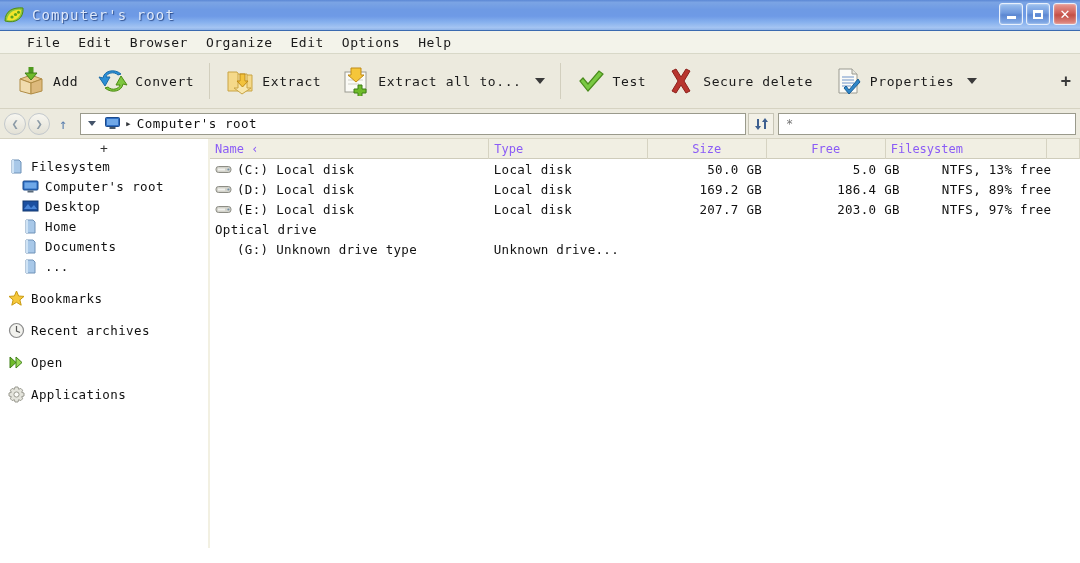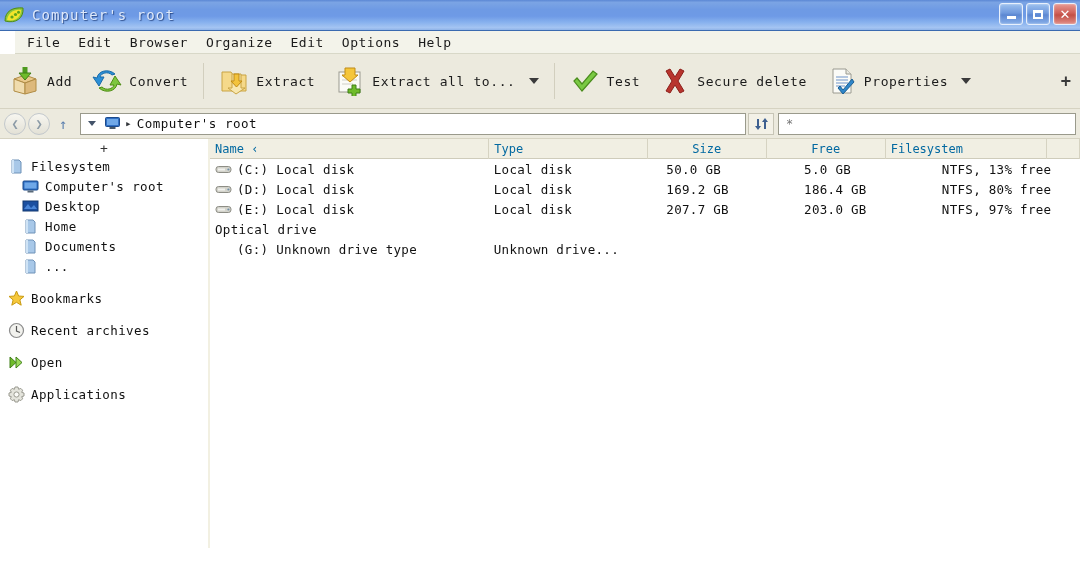--- a/index.html
+++ b/index.html
@@ -50,37 +50,37 @@
   .wbtn span { color: #ffffff; font-size: 13px; line-height: 1; font-family: "DejaVu Sans", sans-serif;}
   .wbtn .minglyph { display:block; width: 9px; height: 3px; background: #fff; margin-top: 7px; }
   .wbtn .maxglyph { display:block; width: 10px; height: 9px; border: 2px solid #fff; border-top-width: 3px; }
 
   
   .menubar {
     height: 23px;
     background: #f3f3ea;
     border-bottom: 1px solid #d8d8c8;
     display: flex; align-items: center;
-    padding-left: 3px;
-    margin-left: 15px;
+    padding-left: 18px;
   }
   .menu-item {
     font-size: 13px; color: #1a1a1a;
     padding: 2px 9px;
     letter-spacing: .5px;
     cursor: default;
   }
 
   
   .toolbar {
     height: 55px;
     background: #eceade;
     border-bottom: 1px solid #d6d3c2;
     display: flex; align-items: center;
     position: relative;
+    padding-left: 6px;
   }
   .tbtn {
     display: flex; align-items: center; gap: 7px;
     padding: 3px 9px; height: 45px; cursor: default;
     border: 1px solid transparent; border-radius: 3px;
   }
   .tbtn-label { font-size: 13px; color: #1b1b1b; letter-spacing: .6px; white-space: nowrap; }
   .tb-sep { width: 1px; height: 36px; background: #d2cfbe; margin: 0 5px; }
   .caret {
     width: 0; height: 0; margin-left: 6px;
@@ -155,32 +155,32 @@
   .side-label { font-size: 12.5px; color: #111; letter-spacing: .4px; white-space: nowrap;}
   .side-gap { height: 12px; }
   .sico { width: 17px; height: 17px; position: relative; flex: 0 0 auto; }
 
   
   .filelist { flex: 1 1 auto; background: #ffffff; min-width: 0; }
   .lheader {
     height: 20px; background: #f1efe3;
     border-bottom: 1px solid #cfccbb;
     display: flex; align-items: center;
-    font-size: 12px; color: #0369a1;
+    font-size: 12px; color: #8b5cf6;
   }
   .lhcell {
     height: 20px; line-height: 20px;
     border-right: 1px solid #d6d3c2;
     padding: 0 5px; overflow: hidden; white-space: nowrap;
     cursor: default;
   }
   .lhcell.r { text-align: center; }
   .row { display: flex; align-items: center; height: 20px; cursor: default; gap: 32px; }
   .cell { padding: 0 5px; font-size: 12.5px; color: #111; white-space: nowrap; overflow: hidden; letter-spacing: .3px;}
-  .cell.r { }
+  .cell.r { text-align: right; }
   .cell.name { display: flex; align-items: center; gap: 5px; }
   .dico { width: 17px; height: 13px; position: relative; flex: 0 0 auto; }
 
   
   svg { display: block; }
 </style>
 </head>
 <body>
 
 <div class="titlebar">
@@ -486,21 +486,21 @@
             <rect x="1" y="3.5" width="15" height="6" rx="2.6" fill="#d3d3cb" stroke="#8d8d85"></rect>
             <rect x="3" y="5.5" width="7" height="2" fill="#f2f2ee"></rect>
             <circle cx="13.4" cy="6.5" r="1.1" fill="#6f8fa8"></circle>
           </svg>
         </span>
         <span>(D:) Local disk</span>
       </div>
       <div class="cell" style="width:160px">Local disk</div>
       <div class="cell r" style="width:120px">169.2 GB</div>
       <div class="cell r" style="width:120px">186.4 GB</div>
-      <div class="cell" style="width:163px">NTFS, 80% free</div>
+      <div class="cell" style="width:163px">NTFS, 89% free</div>
     </div>
 
     <div class="row">
       <div class="cell name" style="width:282px">
         <span class="dico">
           <svg width="17" height="13" viewBox="0 0 17 13">
             <rect x="1" y="3.5" width="15" height="6" rx="2.6" fill="#d3d3cb" stroke="#8d8d85"></rect>
             <rect x="3" y="5.5" width="7" height="2" fill="#f2f2ee"></rect>
             <circle cx="13.4" cy="6.5" r="1.1" fill="#6f8fa8"></circle>
           </svg>

